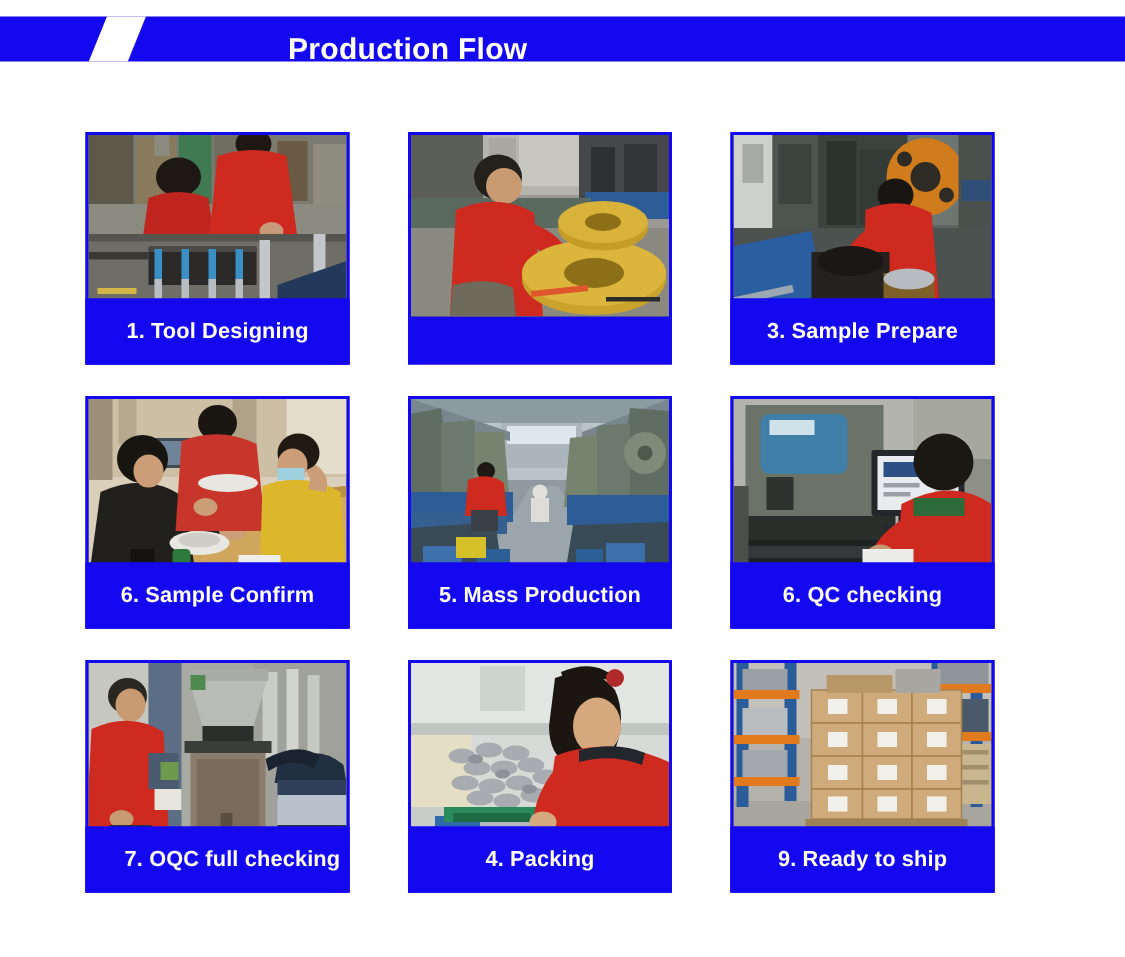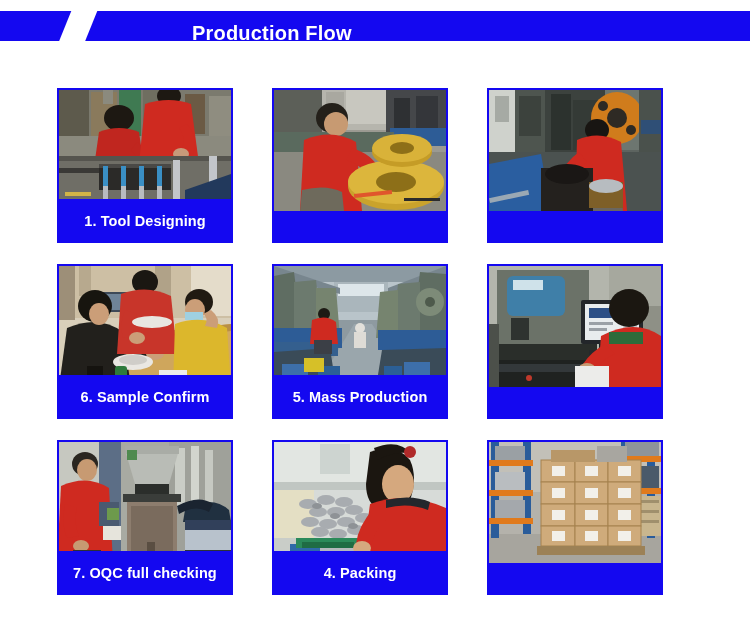--- a/index.html
+++ b/index.html
@@ -96,21 +96,21 @@
     font-weight: bold;
     display: flex;
     align-items: center;
     justify-content: center;
     white-space: nowrap;
     overflow: visible;
     letter-spacing: 0.1px;
   }
   .card-caption.wide {
     justify-content: flex-start;
-    padding-left: 14px;
+    padding-left: 24px;
   }
 </style>
 </head>
 <body>
 
 <div id="page">
 
   <div class="header-bar">
     <div class="header-slash"></div>
     <div class="header-title">Production Flow</div>
@@ -235,20 +235,21 @@
             <path d="M96 100 q20 -4 36 2 l2 19 h-40 z" fill="#6a6660"></path>
 
             <path d="M0 74 l52 -10 l10 57 h-62 z" fill="#2a5ea0"></path>
             <rect x="52" y="78" width="52" height="43" fill="#24211e"></rect>
             <ellipse cx="78" cy="84" rx="22" ry="10" fill="#1a1715"></ellipse>
             <rect x="100" y="92" width="34" height="26" fill="#7e5f28"></rect>
             <ellipse cx="117" cy="96" rx="17" ry="7" fill="#b7bcc0"></ellipse>
             <rect x="0" y="104" width="40" height="5" fill="#9aa8b4" transform="rotate(-12 20 106)"></rect>
           </svg>
         </div>
+        <div class="card-caption">3. Sample Prepare</div>
       </div>
 
     </div>
 
     <div class="row">
 
       <div class="card">
         <div class="card-photo">
           <svg viewBox="0 0 172 121" preserveAspectRatio="none">
             <rect x="0" y="0" width="172" height="121" fill="#d9cfba"></rect>
@@ -366,20 +367,21 @@
             <rect x="100" y="84" width="44" height="5" fill="#26292c"></rect>
 
             <ellipse cx="140" cy="42" rx="20" ry="19" fill="#1b1711"></ellipse>
             <path d="M112 70 q34 -18 60 0 l0 51 h-64 z" fill="#cf2a20"></path>
             <path d="M116 78 q-14 8 -22 20 l12 8 q8 -14 20 -18 z" fill="#cf2a20"></path>
             <ellipse cx="98" cy="104" rx="9" ry="7" fill="#c79a72"></ellipse>
             <rect x="86" y="100" width="34" height="21" fill="#ececea"></rect>
             <rect x="120" y="66" width="34" height="12" fill="#2d6b3a"></rect>
           </svg>
         </div>
+        <div class="card-caption">6. QC checking</div>
       </div>
 
     </div>
 
     <div class="row">
 
       <div class="card">
         <div class="card-photo">
           <svg viewBox="0 0 172 121" preserveAspectRatio="none">
             <rect x="0" y="0" width="172" height="121" fill="#a8aaa2"></rect>
@@ -522,18 +524,19 @@
               <rect x="129" y="68" width="13" height="10"></rect>
               <rect x="63" y="89" width="13" height="10"></rect>
               <rect x="96" y="89" width="13" height="10"></rect>
               <rect x="129" y="89" width="13" height="10"></rect>
             </g>
             <rect x="48" y="104" width="108" height="9" fill="#9c8156"></rect>
             <rect x="62" y="8" width="44" height="12" fill="#b89768"></rect>
             <rect x="108" y="4" width="30" height="16" fill="#a8a6a0"></rect>
           </svg>
         </div>
+        <div class="card-caption">9. Ready to ship</div>
       </div>
 
     </div>
 
   </div>
 </div>
 
 </body></html>

